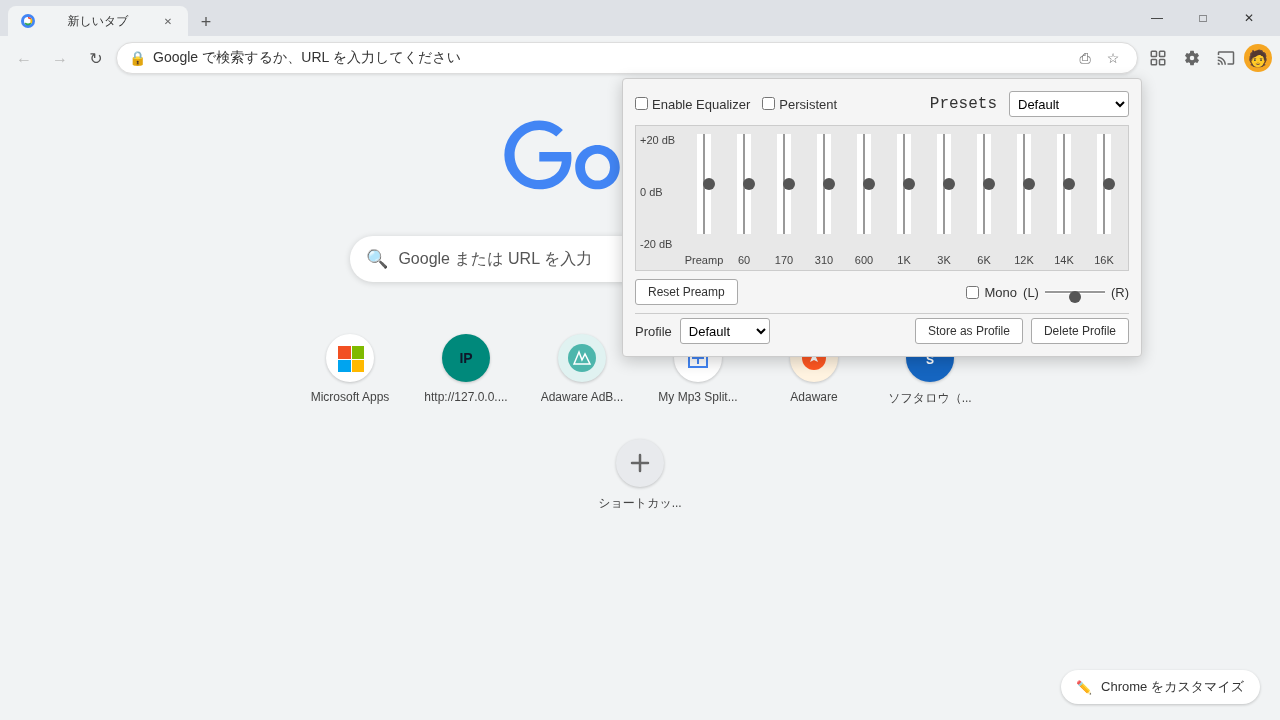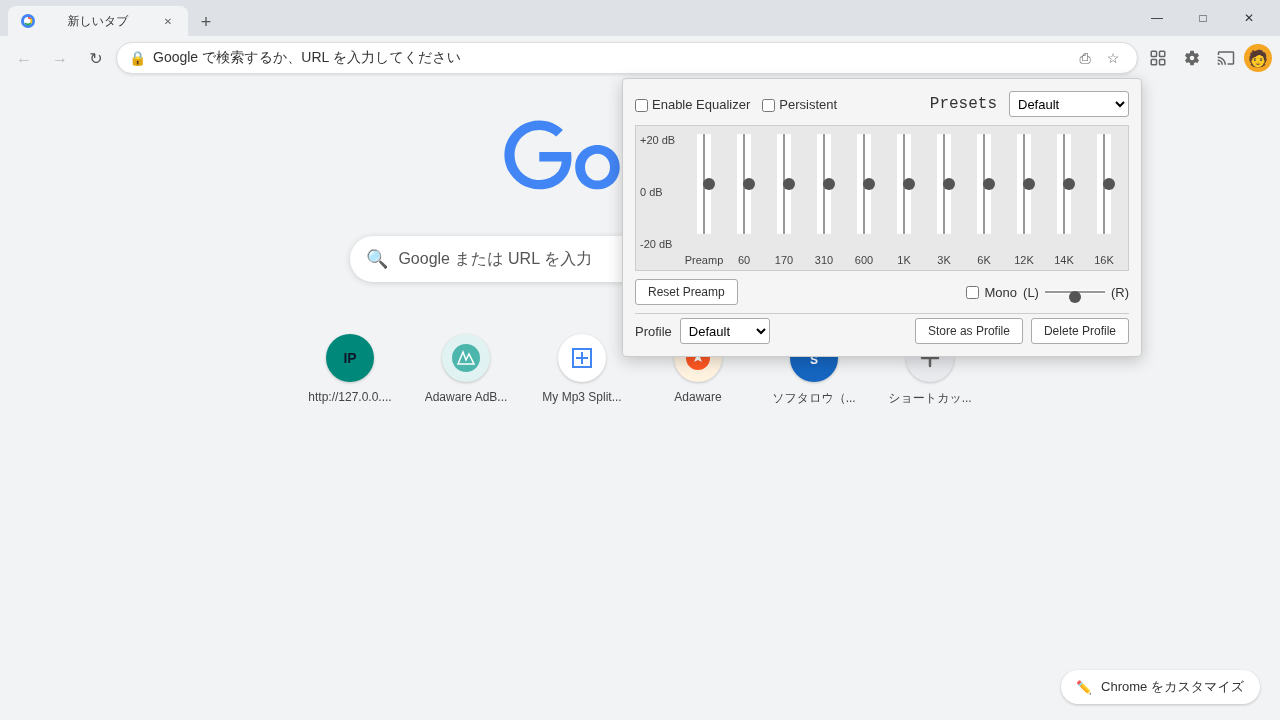--- a/index.html
+++ b/index.html
@@ -337,21 +337,21 @@
 
     .eq-top-row {
       display: flex;
       align-items: center;
       gap: 12px;
       margin-bottom: 8px;
     }
 
     .eq-checkbox-label {
       display: flex;
-      align-items: flex-end;
+      align-items: flex-start;
       gap: 4px;
       font-size: 13px;
       color: #333;
     }
 
     .eq-checkbox-label input[type="checkbox"] {
       width: 13px;
       height: 13px;
     }
 
@@ -770,20 +770,31 @@
       <span class="search-text">Google または URL を入力</span>
       <div class="search-actions">
         <span class="search-action-icon">🎤</span>
         <span class="search-action-icon">📷</span>
       </div>
     </div>
 
     <div class="shortcuts-grid">
 
 
+      <div class="shortcut-item">
+        <div class="shortcut-icon" style="background:#fff;">
+          <svg width="28" height="28" viewBox="0 0 28 28">
+              <rect width="13" height="13" x="2" y="2" fill="#f25022"></rect>
+              <rect width="13" height="13" x="16" y="2" fill="#7fba00"></rect>
+              <rect width="13" height="13" x="2" y="16" fill="#00a4ef"></rect>
+              <rect width="13" height="13" x="16" y="16" fill="#ffb900"></rect>
+            </svg>
+        </div>
+        <span class="shortcut-label">Microsoft Apps</span>
+      </div>
 
       <div class="shortcut-item">
         <div class="shortcut-icon" style="background:#00897b;">
           <span style="color:#0f172a;font-size:14px;font-weight:bold;">IP</span>
         </div>
         <span class="shortcut-label">http://127.0.0....</span>
       </div>
 
 
       <div class="shortcut-item">

